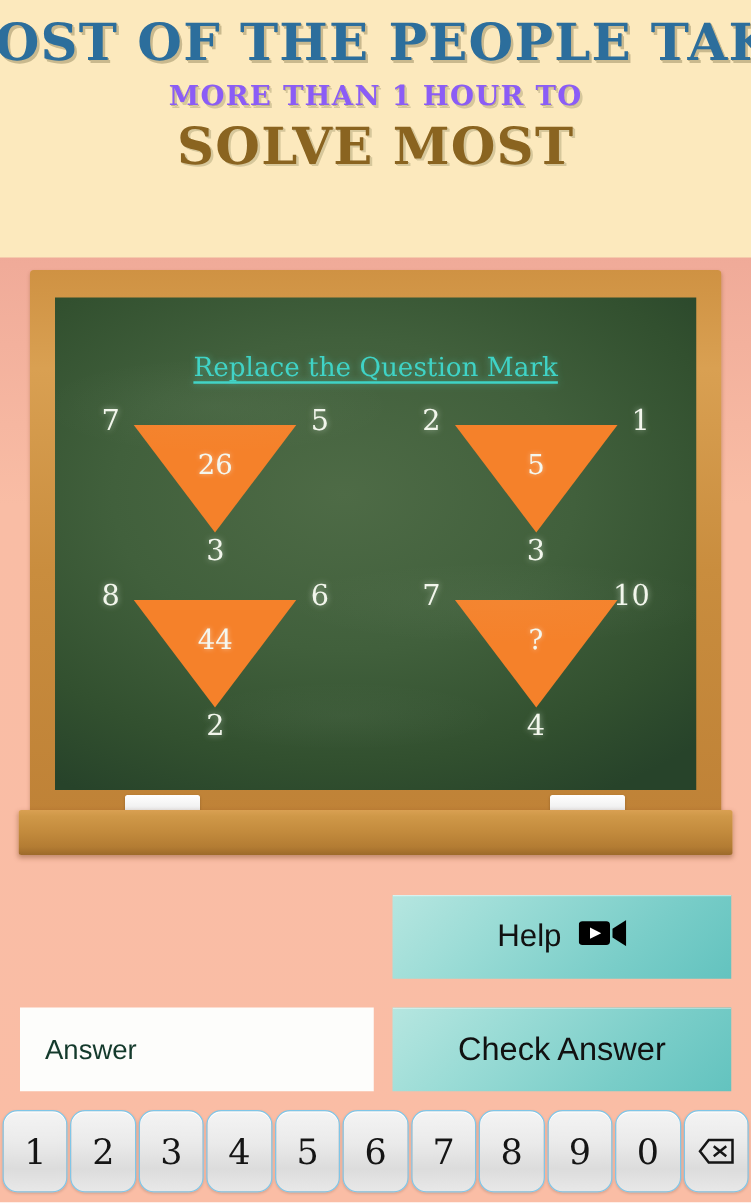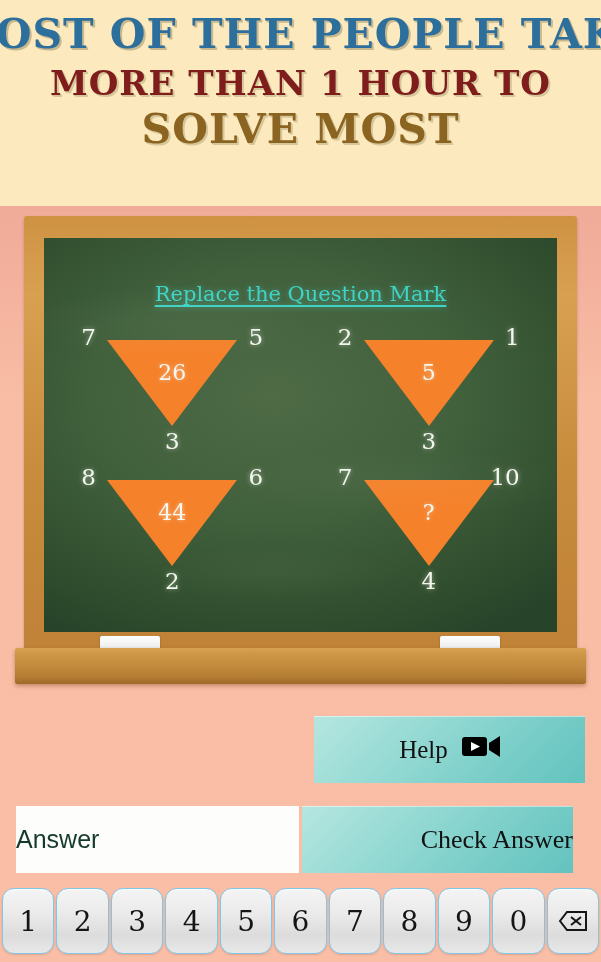--- a/index.html
+++ b/index.html
@@ -38,22 +38,22 @@
     white-space: nowrap;
     line-height: 1;
   }
   #banner-line-1 {
     font-size: 41px;
     color: #2c6e9c;
     text-shadow: 2px 2px 0 #c9b98e, 1px 1px 0 #b9a87c;
     margin-bottom: 11px;
   }
   #banner-line-2 {
-    font-size: 34px;
-    color: #7f1d1d;
+    font-size: 22px;
+    color: #8b5cf6;
     text-shadow: 2px 2px 0 #d6c79b, 1px 1px 0 #c3b186;
     margin-bottom: 9px;
   }
   #banner-line-3 {
     font-size: 41px;
     color: #8a6420;
     text-shadow: 2px 2px 0 #d6c79b, 1px 1px 0 #c3b186;
   }
 
   
@@ -161,51 +161,50 @@
   }
   .tri-left   { left: 14px;  top: 0; }
   .tri-right  { right: 14px; top: 0; }
   .tri-bottom { left: 50%; transform: translateX(-50%); top: 104px; }
 
   
   .btn-teal {
     position: absolute;
     background: linear-gradient(135deg,#b6e6e0 0%, #9bdcd6 30%, #79cdc8 70%, #63c3bf 100%);
     border: none;
-    font-family: Liberation Serif, serif;
+    font-family: Liberation Sans, sans-serif;
     color: #111;
     display: flex;
     align-items: center;
     justify-content: center;
     cursor: pointer;
     box-shadow: inset 0 1px 0 rgba(255,255,255,.5);
   }
   #help-button {
     left: 314px; top: 716px;
     width: 271px; height: 67px;
     font-size: 25px;
     gap: 14px;
   }
   #video-icon { display: block; }
   #check-answer-button {
-    left: 302px; top: 806px;
+    left: 314px; top: 806px;
     width: 271px; height: 67px;
     font-size: 26px;
-    justify-content: flex-end;
   }
   #answer-input {
     position: absolute;
     left: 16px; top: 806px;
     width: 283px; height: 67px;
     border: none;
     background: #fdfdfb;
     font-family: "Liberation Sans", sans-serif;
-    font-size: 25px;
+    font-size: 22px;
     color: #0f2f22;
-    padding: 0 0;
+    padding: 0 20px;
   }
   #answer-input::placeholder { color: #143a2c; opacity: 1; }
 
   
   #keypad {
     position: absolute;
     left: 0; top: 888px;
     width: 601px; height: 66px;
     display: flex;
     gap: 2px;

